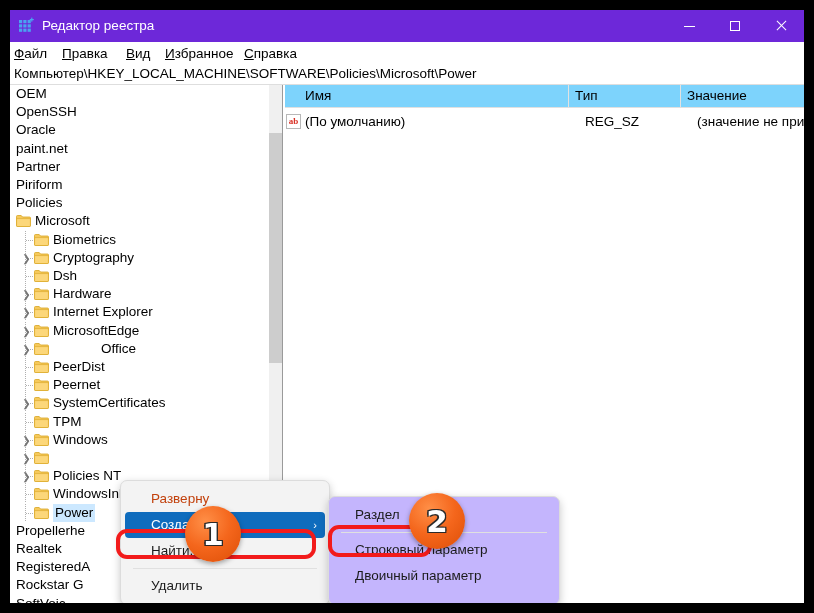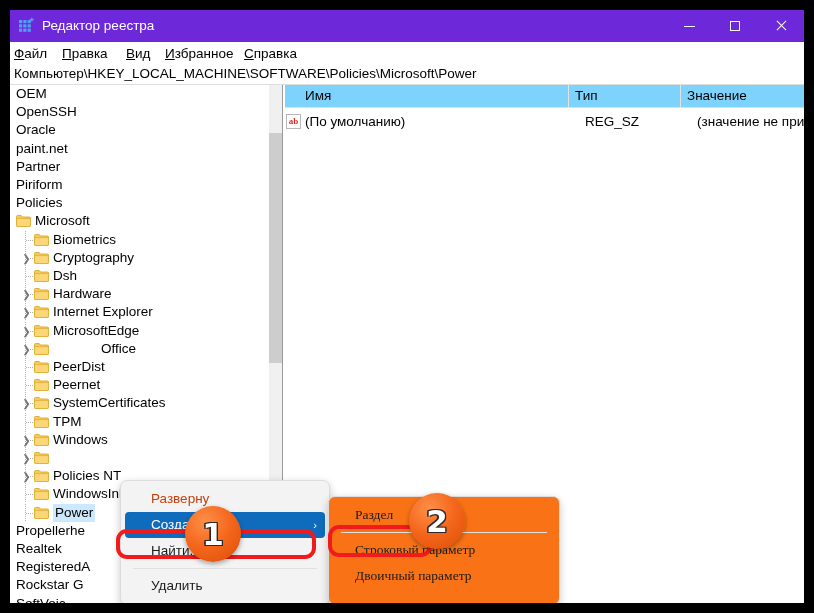--- a/index.html
+++ b/index.html
@@ -159,24 +159,23 @@
   #ctxmenu .mi.disabled{color:#c2410c;}
   #ctxmenu .mi.hl{background:#0f6cbd;color:#ffffff;}
   #ctxmenu .mi .arrow{
     position:absolute;right:8px;top:0;font-size:11px;line-height:26px;
   }
   #ctxmenu .sep{
     position:absolute;left:12px;width:184px;height:1px;background:#e0e0e0;
   }
   #submenu{
     position:absolute;left:318px;top:486px;width:230px;height:107px;
-    background:#f97316;border:1px solid #dcdcdc;border-radius:7px;
+    background:#c4b5fd;border:1px solid #dcdcdc;border-radius:7px;
     box-shadow:0 3px 9px rgba(0,0,0,.22);
     overflow:hidden;
-    font-family:Liberation Serif, serif;
   }
   #submenu .mi{
     position:absolute;left:4px;width:222px;height:26px;
     font-size:13.5px;line-height:26px;color:#1b1b1b;
     padding-left:22px;box-sizing:border-box;border-radius:4px;
     white-space:nowrap;cursor:default;
   }
   #submenu .sep{
     position:absolute;left:12px;width:206px;height:1px;background:#e0e0e0;
   }

